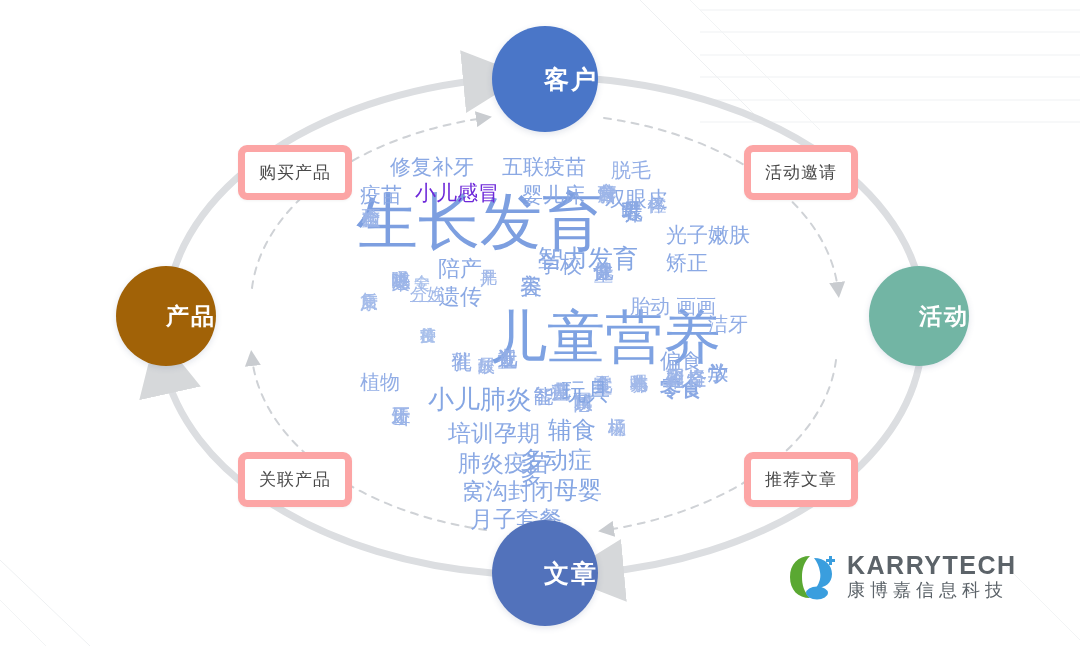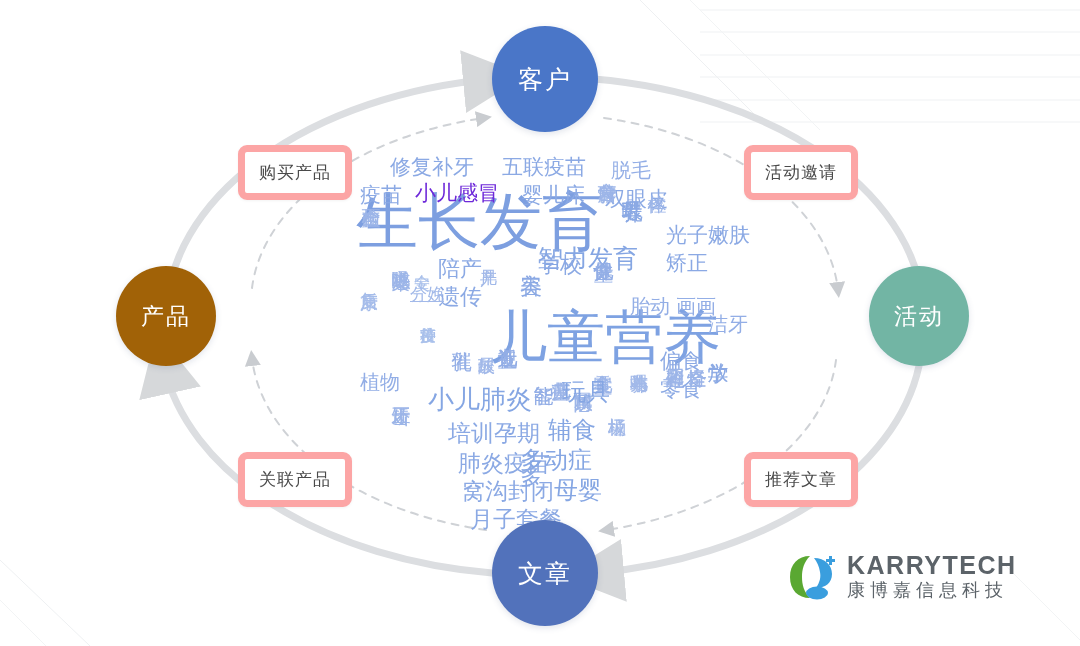--- a/index.html
+++ b/index.html
@@ -13,24 +13,25 @@
 
   
   .bg-lines{position:absolute;inset:0;z-index:0;pointer-events:none;}
 
   
   .ring-svg{position:absolute;left:0;top:0;width:1080px;height:646px;z-index:1;}
 
   
   .node{
     position:absolute;border-radius:50%;
-    display:flex;align-items:center;justify-content:center;
+    display:flex;align-items:center;justify-content:flex-end;
     color:#ffffff;letter-spacing:2px;
     z-index:6;
     box-shadow:0 2px 6px rgba(70,90,130,.16);
+    font-weight:bold;
   }
   .node span{display:block;line-height:1;}
   .node-customer{left:492px;top:26px;width:106px;height:106px;background:#4a76c8;font-size:25px;}
   .node-article {left:492px;top:520px;width:106px;height:106px;background:#5272bb;font-size:25px;}
   .node-product {left:116px;top:266px;width:100px;height:100px;background:#a16207;font-size:23px;}
   .node-activity{left:869px;top:266px;width:100px;height:100px;background:#72b5a4;font-size:23px;}
 
   
   .pill{
     position:absolute;z-index:7;
@@ -144,21 +145,21 @@
       <span class="w vert" style="left: 292px; top: 56px; font-size: 21px; color: rgb(139, 169, 228);">母乳喂养</span>
       <span class="w vert" style="left: 268px; top: 40px; font-size: 19px; color: rgb(156, 181, 232);">营养膳食</span>
       <span class="w vert" style="left: 318px; top: 52px; font-size: 19px; color: rgb(156, 181, 232);">体检</span>
       <span class="w" style="left: 336px; top: 96px; font-size: 21px; color: rgb(139, 169, 228);">光子嫩肤</span>
       <span class="w" style="left: 336px; top: 124px; font-size: 21px; color: rgb(139, 169, 228);">矫正</span>
       <span class="w" style="left: 346px; top: 168px; font-size: 20px; color: rgb(147, 174, 230);">画画</span>
       <span class="w" style="left: 300px; top: 168px; font-size: 20px; color: rgb(147, 174, 230);">胎动</span>
       <span class="w" style="left: 378px; top: 186px; font-size: 20px; color: rgb(147, 174, 230);">洁牙</span>
       <span class="w vert" style="left: 378px; top: 218px; font-size: 21px; color: rgb(139, 169, 228);">放学</span>
       <span class="w" style="left: 330px; top: 222px; font-size: 21px; color: rgb(139, 169, 228);">偏食</span>
-      <span class="w" style="left: 330px; top: 250px; font-size: 21px; color: rgb(139, 169, 228);">零食</span>
+      <span class="w" style="left: 330px; top: 250px; font-size: 21px; color: rgb(139, 169, 228); font-weight: bold;">零食</span>
       <span class="w vert" style="left: 358px; top: 226px; font-size: 19px; color: rgb(156, 181, 232);">奇奇怪怪</span>
       <span class="w vert" style="left: 336px; top: 226px; font-size: 19px; color: rgb(156, 181, 232);">四维彩超</span>
       <span class="w vert" style="left: 300px; top: 232px; font-size: 18px; color: rgb(162, 185, 233);">小儿站与喂养</span>
       <span class="w vert" style="left: 264px; top: 232px; font-size: 19px; color: rgb(156, 181, 232);">儿童零食</span>
       <span class="w vert" style="left: 222px; top: 238px; font-size: 19px; color: rgb(156, 181, 232);">儿童疫苗</span>
       <span class="w vert" style="left: 244px; top: 250px; font-size: 19px; color: rgb(156, 181, 232);">感冒预防</span>
       <span class="w vert" style="left: 278px; top: 276px; font-size: 18px; color: rgb(162, 185, 233);">垃圾桶</span>
       <span class="w vert" style="left: 204px; top: 242px; font-size: 20px; color: rgb(147, 174, 230);">智能</span>
       <span class="w" style="left: 232px; top: 252px; font-size: 24px; color: rgb(133, 166, 227);">玩具</span>
       <span class="w" style="left: 218px; top: 290px; font-size: 24px; color: rgb(133, 166, 227);">辅食</span>

